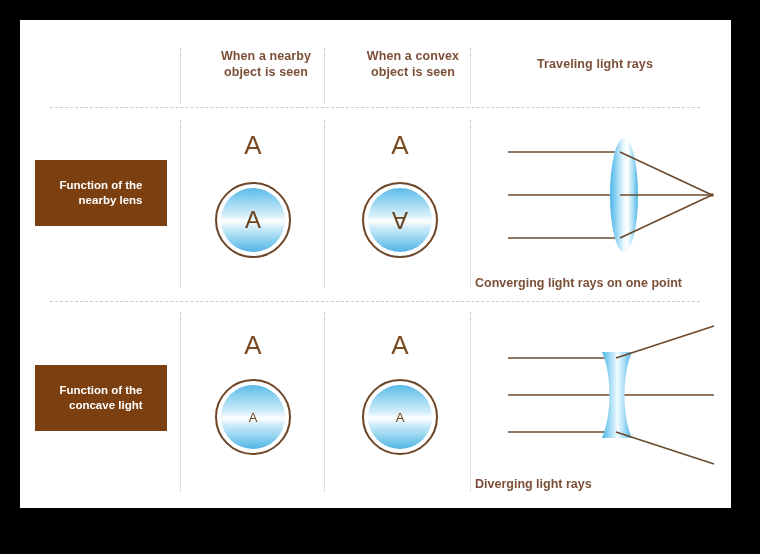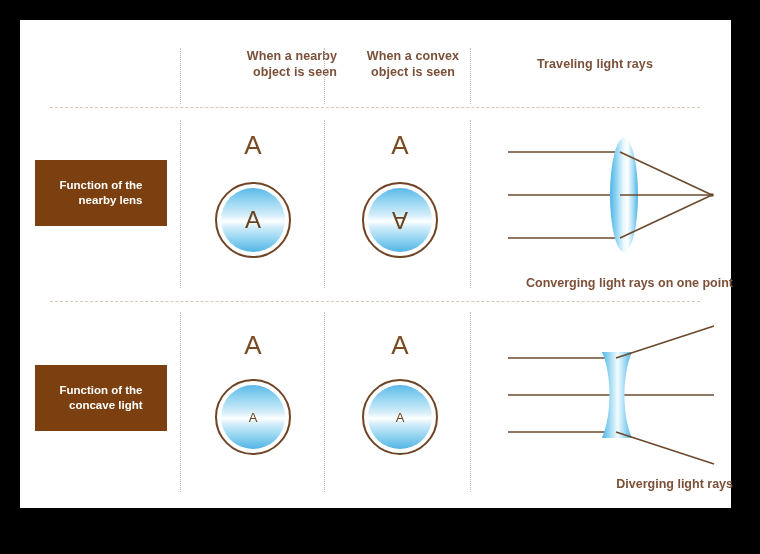--- a/index.html
+++ b/index.html
@@ -34,21 +34,21 @@
   
   .hdr-cell {
     position: absolute;
     text-align: center;
     color: #7c5038;
     font-size: 12.5px;
     font-weight: bold;
     line-height: 16px;
     letter-spacing: 0.1px;
   }
-  #hdr-nearby { left: 175px; top: 28px; width: 142px; text-align: right; }
+  #hdr-nearby { left: 175px; top: 28px; width: 142px; }
   #hdr-distant { left: 322px; top: 28px; width: 142px; }
   #hdr-rays   { left: 456px; top: 36px; width: 238px; }
 
   
   .vsep {
     position: absolute;
     width: 0;
     border-left: 1px dotted #cdbba9;
   }
   .vsep.seg-head { top: 28px;  height: 56px; }
@@ -146,21 +146,21 @@
     width: 248px;
     height: 130px;
   }
   #rays-convex  { top: 110px; }
   #rays-concave { top: 300px; }
 
   .ray-caption {
     position: absolute;
     left: 455px;
     width: 258px;
-    text-align: right;
+    text-align: left;
     color: #7c5038;
     font-size: 12.5px;
     font-weight: bold;
   }
   #cap-convex  { top: 256px; }
   #cap-concave { top: 457px; }
 </style>
 </head>
 <body>
 

